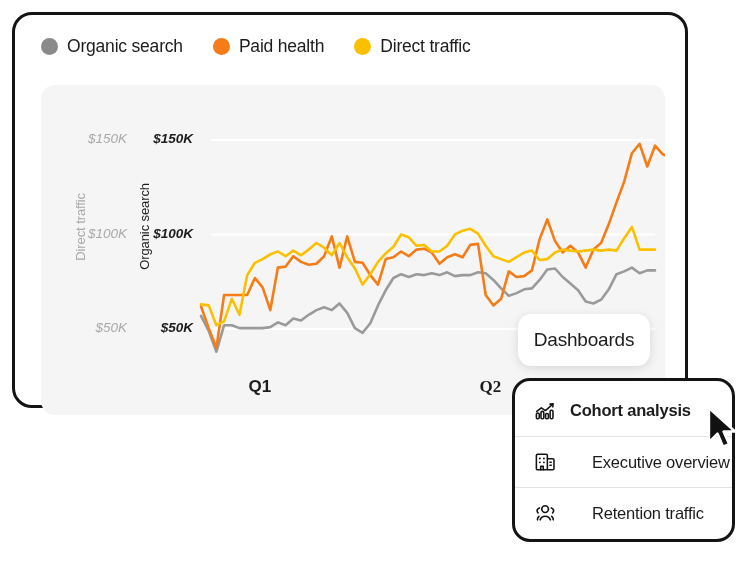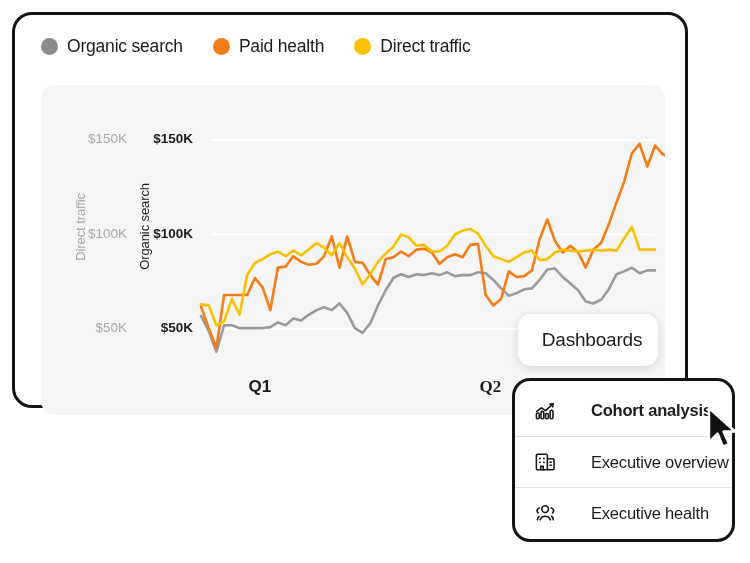--- a/index.html
+++ b/index.html
@@ -107,20 +107,21 @@
     left: 96px;
     top: 98px;
     color: #1c1c1c;
   }
 
   .tick {
     position: absolute;
     font-size: 13.5px;
     text-align: right;
     white-space: nowrap;
+    font-style: italic;
   }
   .tick-left  { color: #a8a8a8; font-weight: 400; width: 60px; left: 26px; }
   .tick-right { color: #1c1c1c; font-weight: 700; width: 62px; left: 90px; }
 
   
   .xtick {
     position: absolute;
     top: 292px;
     font-size: 17px;
     font-weight: 700;
@@ -137,21 +138,20 @@
     background: #ffffff;
     border-radius: 13px;
     box-shadow: 0 2px 10px rgba(0,0,0,0.13);
     display: flex;
     align-items: center;
     justify-content: center;
     font-size: 19px;
     color: #1c1c1c;
     letter-spacing: -0.2px;
     z-index: 5;
-    padding-left: 8px;
   }
 
   
   #dropdown-menu {
     position: absolute;
     left: 512px;
     top: 378px;
     width: 223px;
     height: 164px;
     background: #ffffff;
@@ -161,36 +161,35 @@
     z-index: 6;
     padding: 4px 0;
   }
   .menu-item {
     display: flex;
     align-items: center;
     height: 51px;
     padding: 0 14px 0 18px;
     box-sizing: border-box;
   }
-  .menu-item + .menu-item { border-top: 1.5px solid #e3e3e3; }
+  .menu-item + .menu-item { border-top: 1.5px solid #e3e3e3; gap: 22px; }
   .menu-icon {
     width: 24px;
     height: 24px;
     flex: none;
     margin-right: 13px;
     display: flex;
     align-items: center;
     justify-content: center;
   }
   .menu-label {
     font-size: 16.5px;
     color: #1c1c1c;
     letter-spacing: -0.2px;
     white-space: nowrap;
-    margin-left: 21px;
   }
   .menu-item.is-active .menu-label { font-weight: 700; }
 
   
   #mouse-cursor {
     position: absolute;
     left: 706px;
     top: 406px;
     width: 34px;
     height: 44px;
@@ -292,19 +291,19 @@
     <span class="menu-icon">
       <svg width="23" height="23" viewBox="0 0 24 24" fill="none" stroke="#141414" stroke-width="1.7" stroke-linecap="round" stroke-linejoin="round">
         <circle cx="11.6" cy="7.4" r="3.5"></circle>
         <path d="M6.4 18.6 a5.6 5.6 0 0 1 10.6 0"></path>
         <path d="M5.6 6.2 a3 3 0 0 0 -1.4 5.1"></path>
         <path d="M3.6 18.6 a4.6 4.6 0 0 1 1.6 -3.6"></path>
         <path d="M18.1 6.2 a3 3 0 0 1 1.4 5.1"></path>
         <path d="M20.1 18.6 a4.6 4.6 0 0 0 -1.6 -3.6"></path>
       </svg>
     </span>
-    <span class="menu-label">Executive health</span>
+    <span class="menu-label">Retention traffic</span>
   </div>
 </div>
 
 <svg id="mouse-cursor" viewBox="0 0 34 44">
   <path d="M3 2 L3 36 L11.5 27.5 L17 40.5 L23 38 L17.5 25.5 L29 25.5 Z" fill="#111111" stroke="#ffffff" stroke-width="2.4" stroke-linejoin="round"></path>
 </svg>
 
 </body></html>

